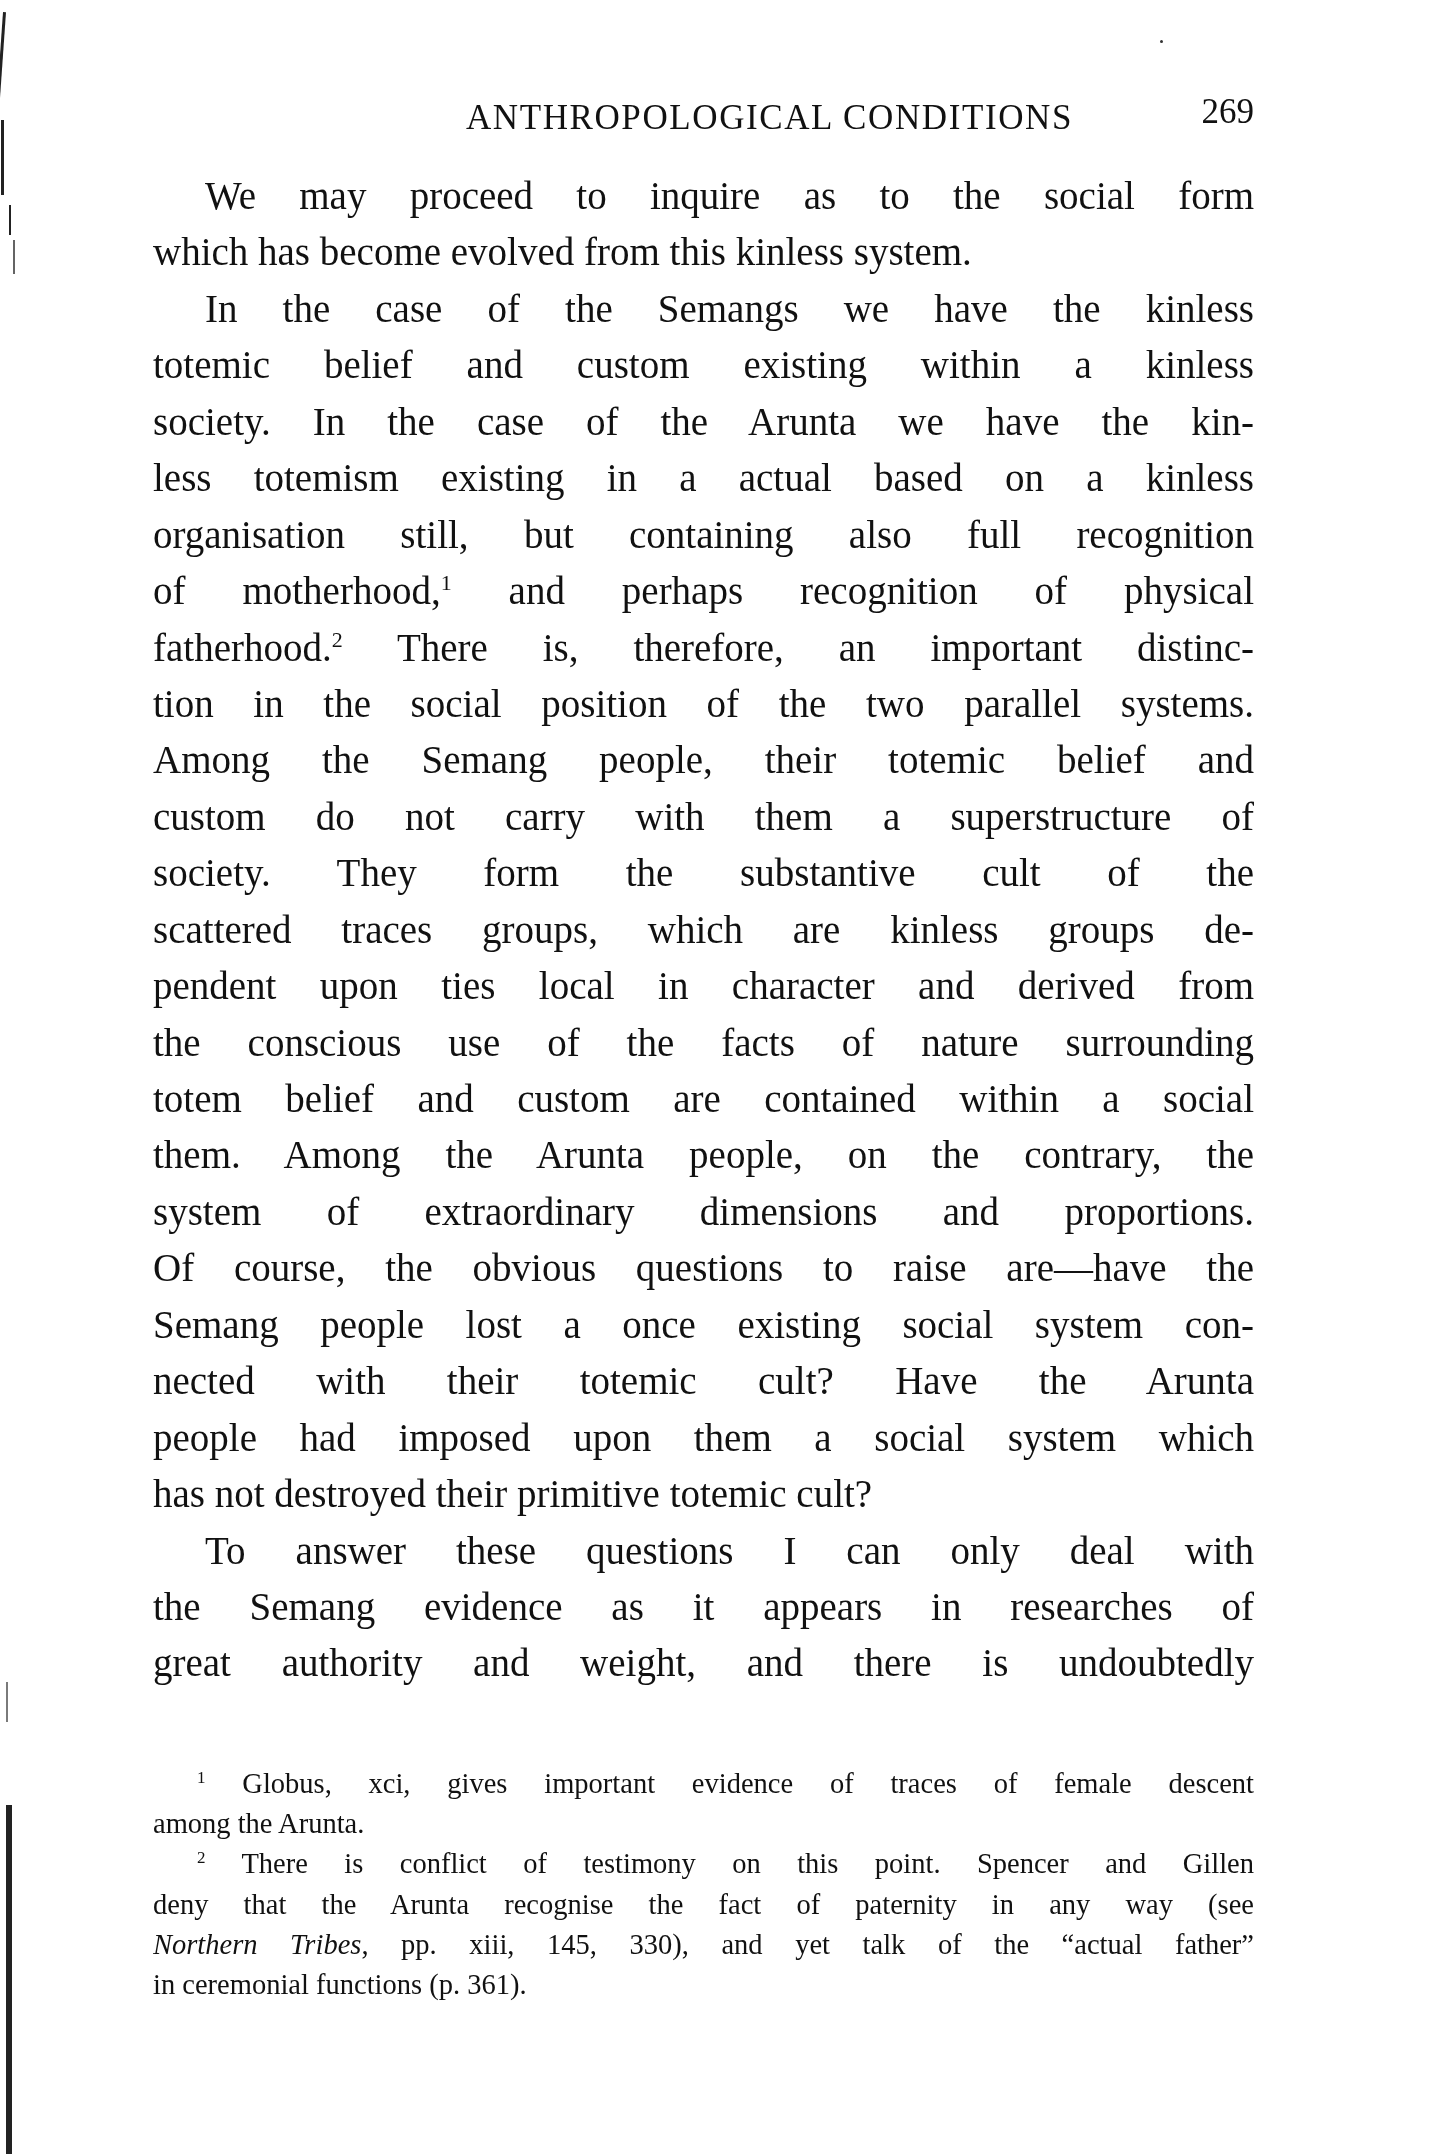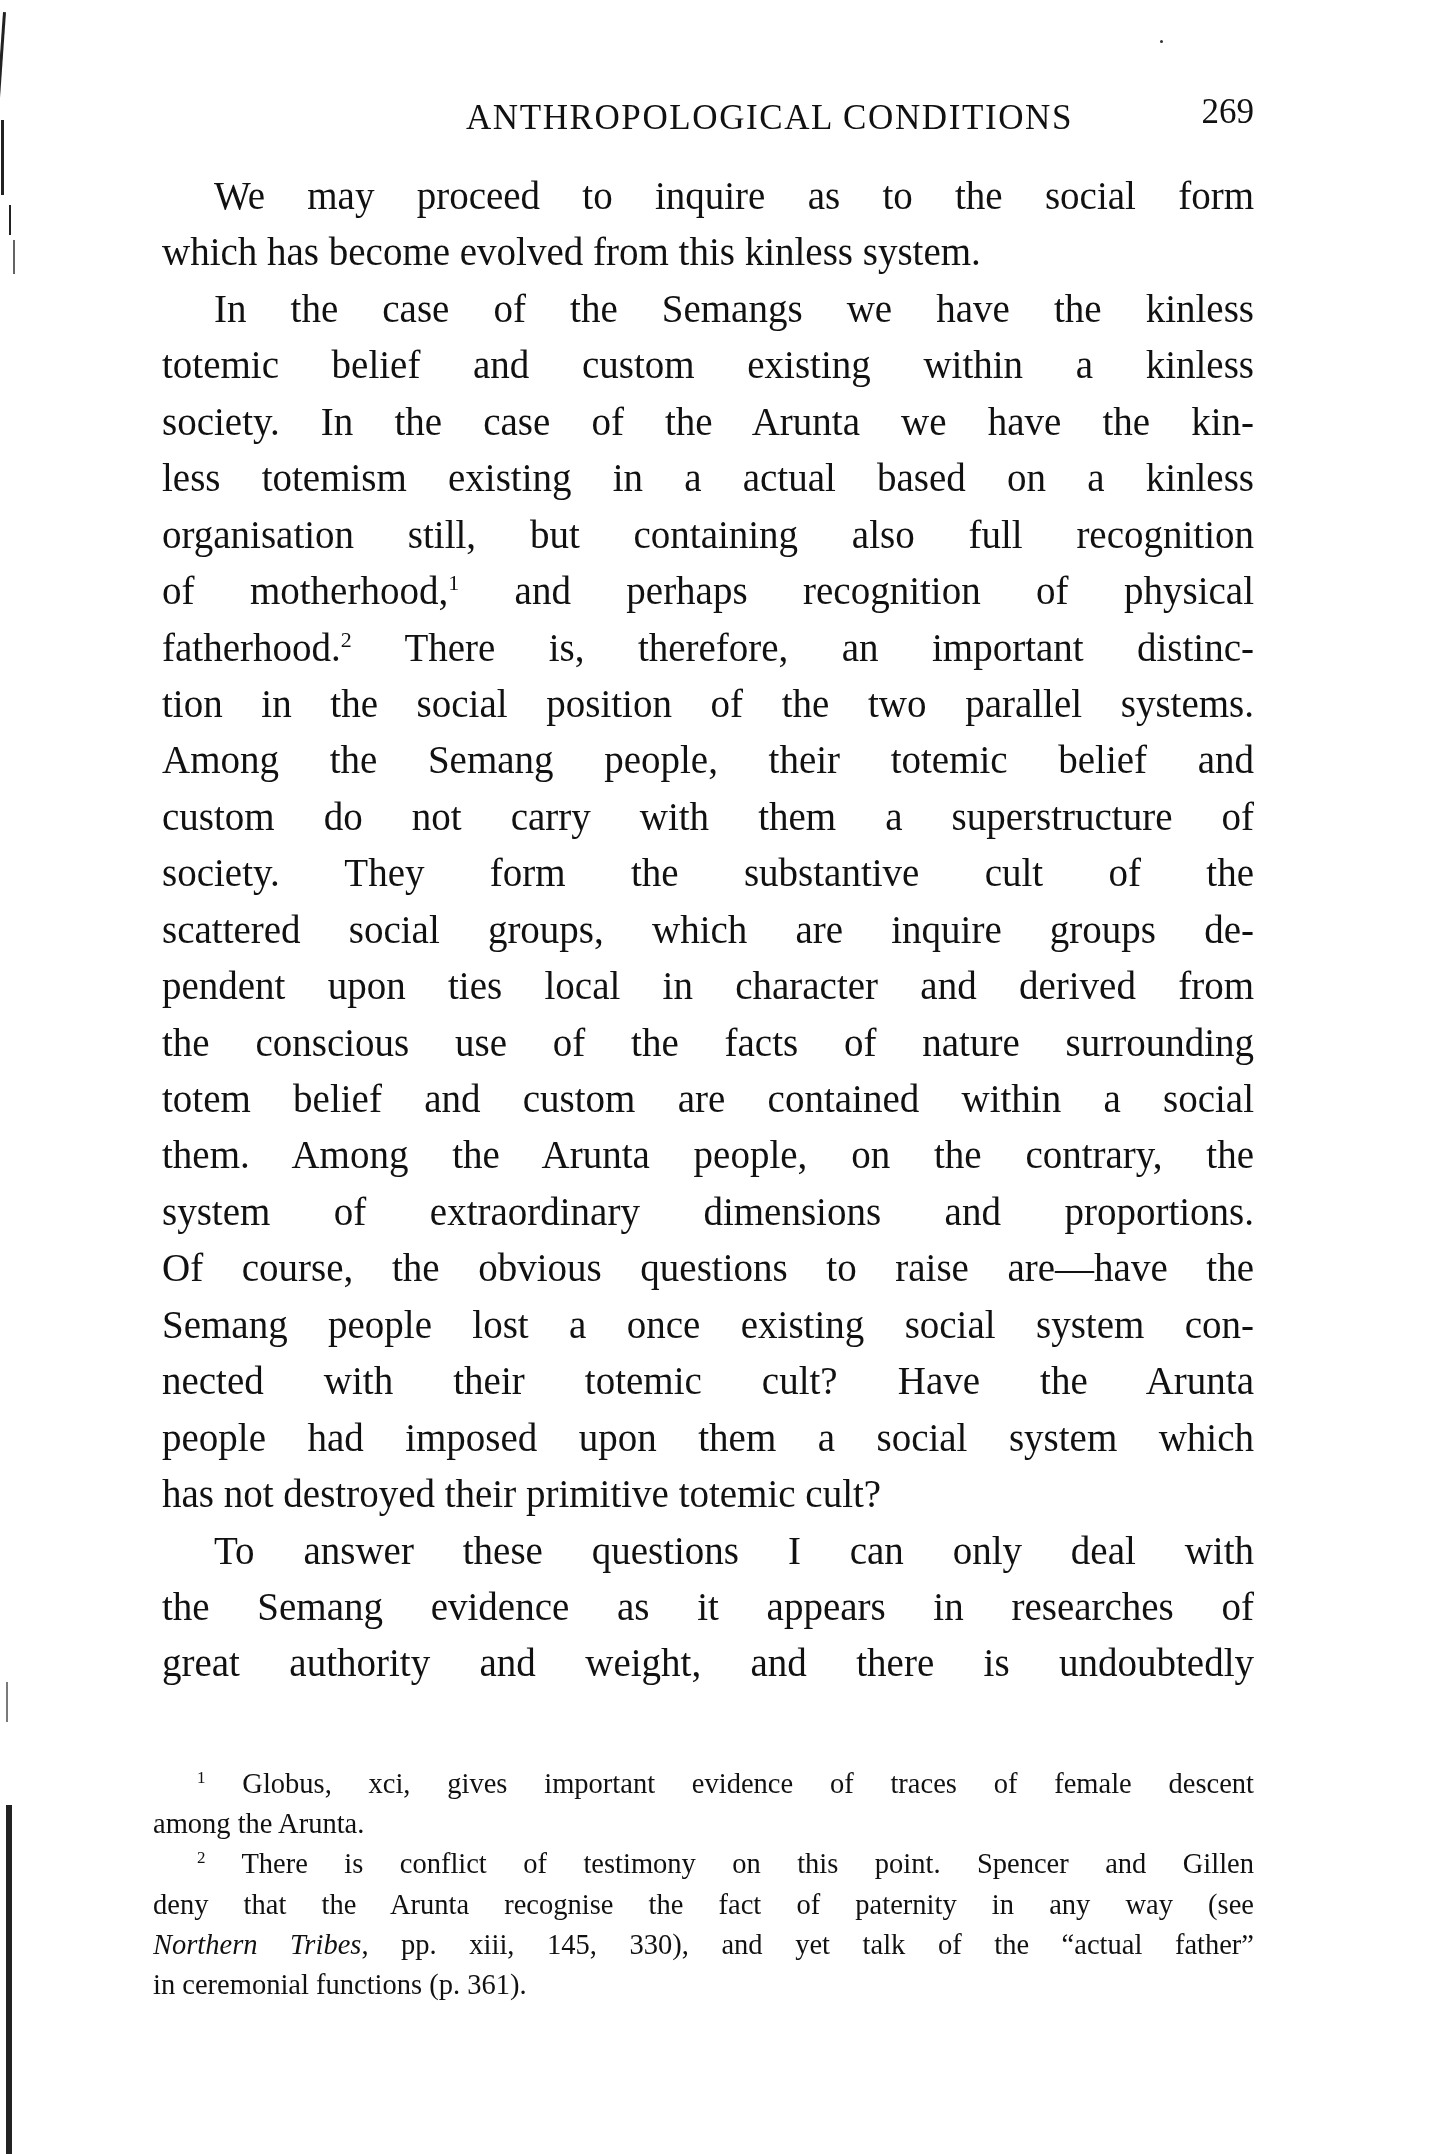--- a/index.html
+++ b/index.html
@@ -13,21 +13,21 @@
   .edge.e3 { left: 9px; top: 205px; width: 2px; height: 30px; }
   .edge.e4 { left: 13px; top: 240px; width: 2px; height: 34px; opacity: .7; }
   .edge.e5 { left: 6px; top: 1682px; width: 2px; height: 40px; opacity: .6; }
   .edge.e6 { left: 6px; top: 1805px; width: 6px; height: 349px; }
   .speck { position: absolute; left: 1160px; top: 40px; width: 3px; height: 3px; background: #333; border-radius: 50%; }
 
   .running-head { position: absolute; top: 98px; left: 323px; width: 750px; font-size: 35px; letter-spacing: 1.6px; line-height: 40px; white-space: nowrap; text-align: right; }
   .page-number { position: absolute; top: 92px; left: 1196px; width: 58px; text-align: right; font-size: 35px; line-height: 40px; }
 
   .body-text { position: absolute; left: 153px; top: 168px; width: 1101px; font-size: 39px; }
-  .line { height: 56.45px; line-height: 56.45px; white-space: nowrap; margin-left: 9px; }
+  .line { height: 56.45px; line-height: 56.45px; white-space: nowrap; }
   .line.j { text-align: justify; text-align-last: justify; white-space: normal; overflow: hidden; }
   .line.indent { padding-left: 52px; }
   sup { font-size: 22px; line-height: 0; vertical-align: 14px; }
 
   .footnotes { position: absolute; left: 153px; top: 1764px; width: 1101px; font-size: 28.5px; }
   .fline { height: 40.2px; line-height: 40.2px; white-space: nowrap; }
   .fline.j { text-align: justify; text-align-last: justify; white-space: normal; overflow: hidden; }
   .fline.indent { padding-left: 44px; }
   .fline sup { font-size: 17px; vertical-align: 10px; }
   em { font-style: italic; }
@@ -58,21 +58,21 @@
     <div class="line j">
       <span>of motherhood,</span><sup>1</sup><span> and perhaps recognition of physical</span>
     </div>
     <div class="line j">
       <span>fatherhood.</span><sup>2</sup><span> There is, therefore, an important distinc-</span>
     </div>
     <div class="line j">tion in the social position of the two parallel systems.</div>
     <div class="line j">Among the Semang people, their totemic belief and</div>
     <div class="line j">custom do not carry with them a superstructure of</div>
     <div class="line j">society. They form the substantive cult of the</div>
-    <div class="line j">scattered social groups, which are inquire groups de-</div>
+    <div class="line j">scattered traces groups, which are kinless groups de-</div>
     <div class="line j">pendent upon ties local in character and derived from</div>
     <div class="line j">the conscious use of the facts of nature surrounding</div>
     <div class="line j">totem belief and custom are contained within a social</div>
     <div class="line j">them. Among the Arunta people, on the contrary, the</div>
     <div class="line j">system of extraordinary dimensions and proportions.</div>
     <div class="line j">Of course, the obvious questions to raise are—have the</div>
     <div class="line j">Semang people lost a once existing social system con-</div>
     <div class="line j">nected with their totemic cult? Have the Arunta</div>
     <div class="line j">people had imposed upon them a social system which</div>
     <div class="line">has not destroyed their primitive totemic cult?</div>

